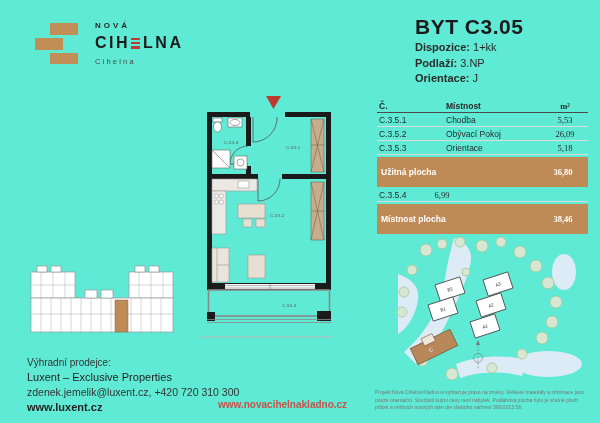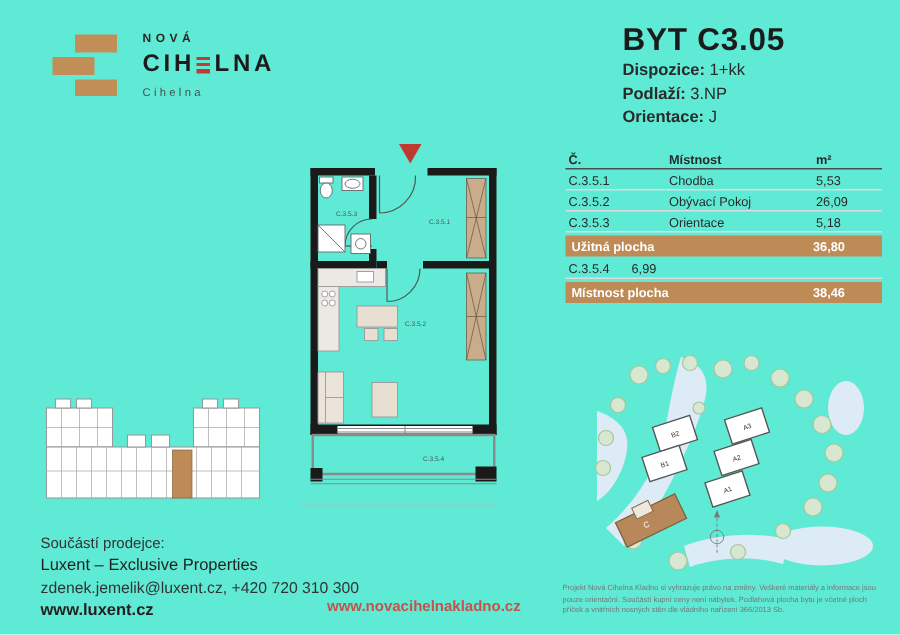--- a/index.html
+++ b/index.html
@@ -24,22 +24,22 @@
   .unit-title{font-size:21px;font-weight:800;letter-spacing:.5px;color:#1d1a1b;}
   .spec-line{font-size:11px;line-height:14.5px;margin-top:1px;color:#2a2a2a;}
   .spec-line .lbl{font-weight:800;}
 
   
   #room-table{position:absolute;left:377px;top:99px;width:211px;font-size:8.5px;color:#2a2a2a;}
   .trow{display:flex;align-items:center;height:13px;border-bottom:1px solid #dcdcdc;padding:0 2px;}
   .trow.thead{font-weight:700;border-bottom:1px solid #4a4a4a;}
   .c-num{width:42px;}
   .c-room{flex:1;margin-left:25px;}
-  .c-area{width:42px;text-align:left;}
-  .trow.highlight{background:#BE8A56;color:#fff;font-weight:700;border-bottom:none;height:14px;margin:1.5px 0;padding:0 4px;}
+  .c-area{width:42px;text-align:center;font-family:Liberation Serif, serif;}
+  .trow.highlight{background:#BE8A56;color:#fff;font-weight:700;border-bottom:none;height:30px;margin:1.5px 0;padding:0 4px;}
   .c-label{flex:1;}
 
   
   #floorplan{position:absolute;left:198px;top:86px;width:136px;height:262px;}
   #overview-plan{position:absolute;left:27px;top:256px;width:150px;height:96px;}
   #site-plan{position:absolute;left:396px;top:236px;width:198px;height:152px;}
   svg{display:block;}
 
   
   #footer-left{position:absolute;left:27px;top:357px;}
@@ -324,21 +324,21 @@
       </g>
       <g stroke="#777" fill="none" stroke-width="0.6">
         <line x1="82" y1="106" x2="82" y2="134" stroke-dasharray="2,1.5"></line>
         <circle cx="82" cy="122" r="4.5"></circle>
         <polygon points="80,109 84,109 82,104" fill="#777" stroke="none"></polygon>
       </g>
     </svg>
   </div>
 
   <div id="footer-left">
-    <div class="f-line1">Součástí prodejce:</div>
+    <div class="f-line1">Výhradní prodejce:</div>
     <div class="f-line2">Luxent – Exclusive Properties</div>
     <div class="f-line3">
       <span>zdenek.jemelik@luxent.cz,</span>
       <span>+420 720 310 300</span>
     </div>
     <div class="f-line4">www.luxent.cz</div>
   </div>
 
   <div id="footer-url">www.novacihelnakladno.cz</div>
 

